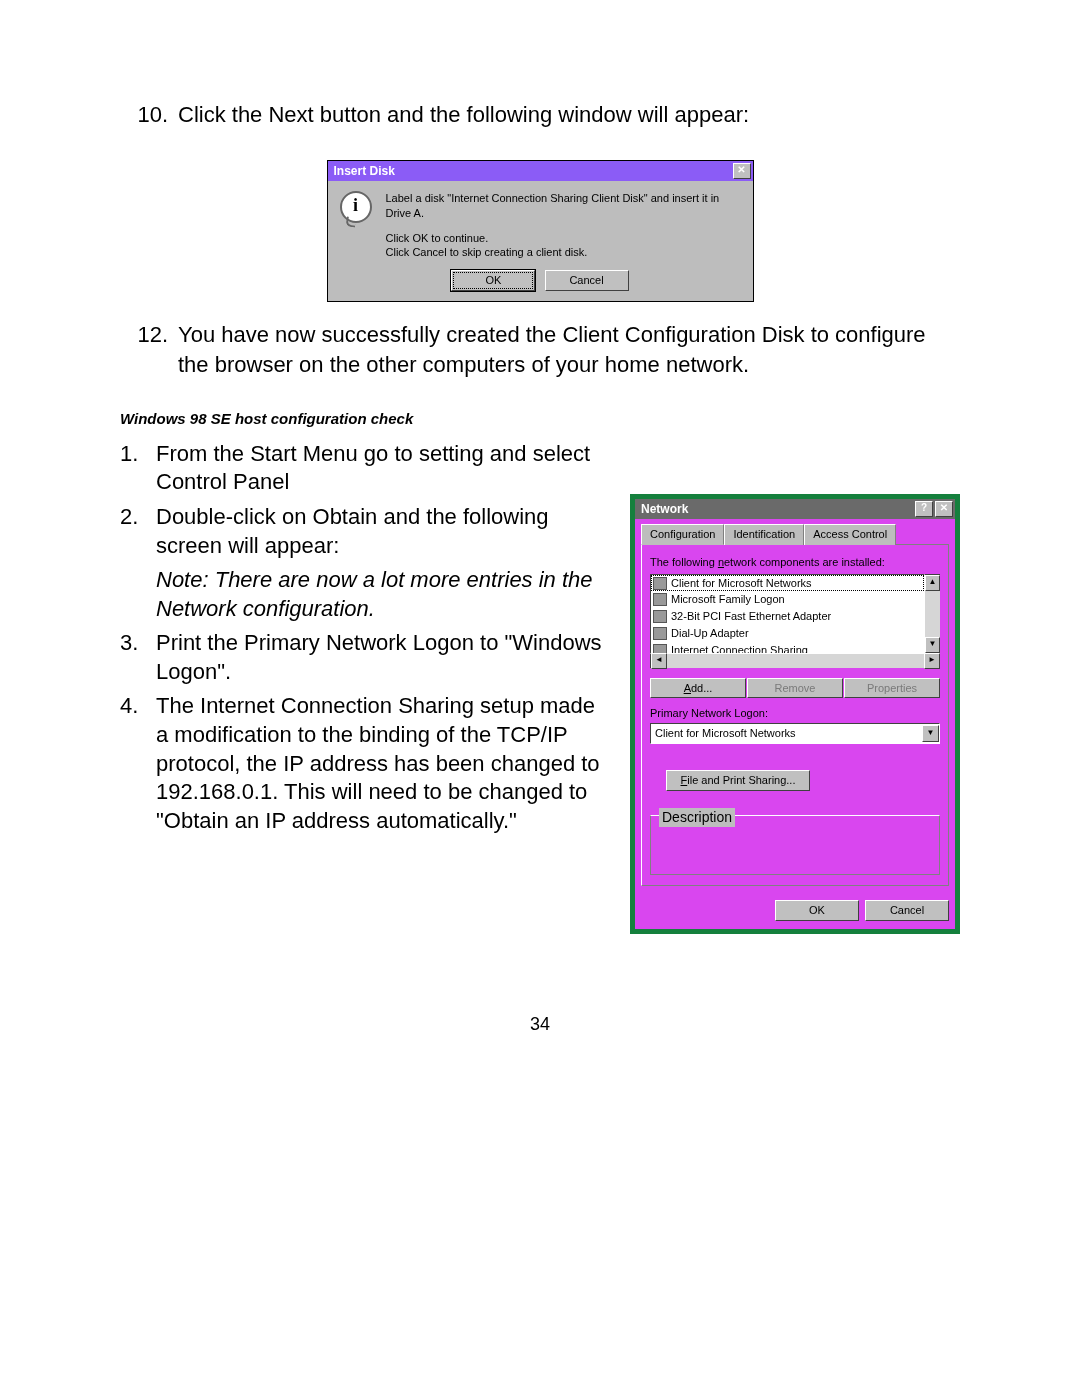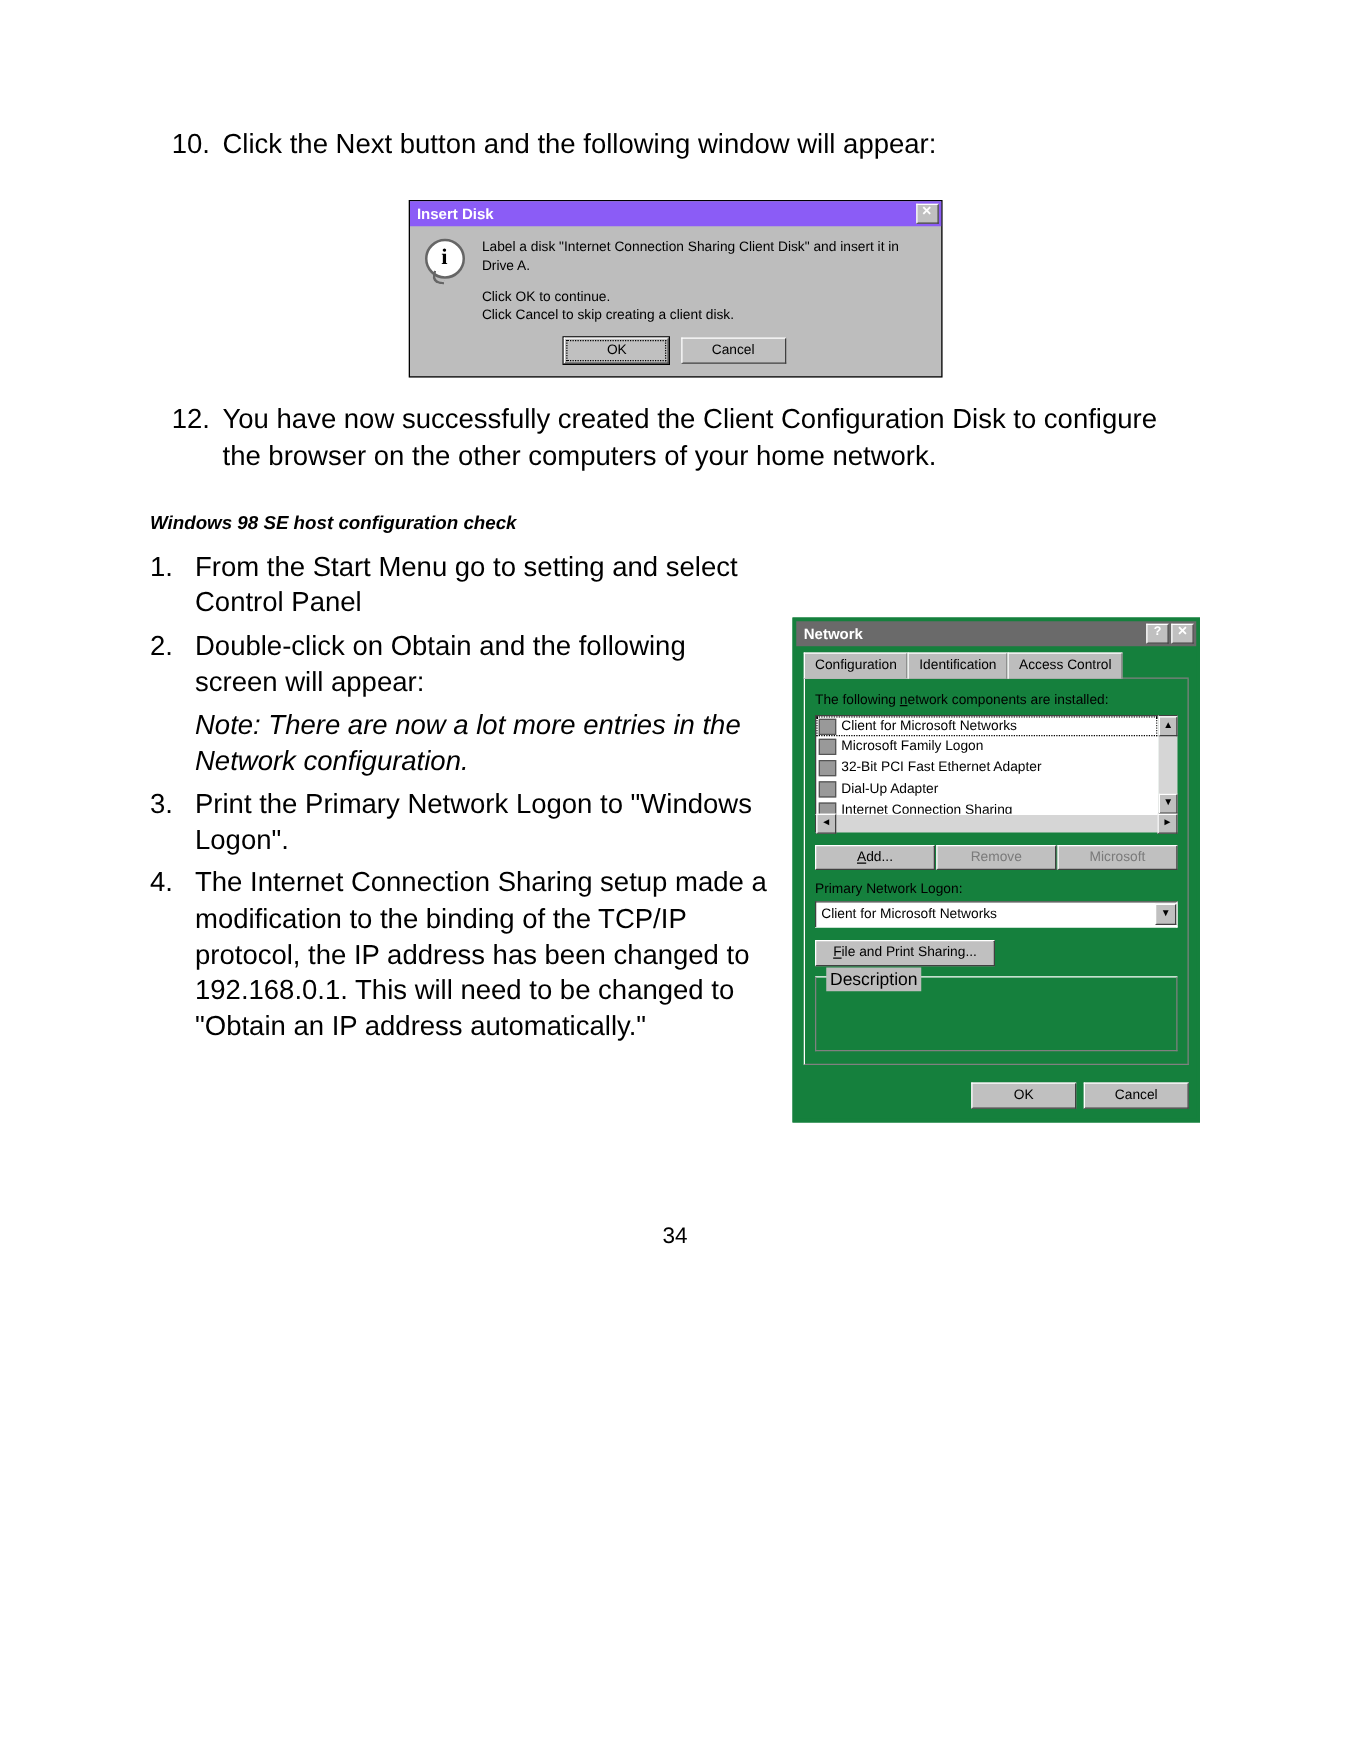--- a/index.html
+++ b/index.html
@@ -171,22 +171,22 @@
     flex-shrink: 0;
     padding-right: 6px;
   }
   .note {
     font-style: italic;
   }
   
   .network-dlg {
     width: 320px;
     flex-shrink: 0;
-    background: #15803d;
-    border: 3px solid #15803d;
+    background: #d946ef;
+    border: 5px solid #15803d;
     font-family: "MS Sans Serif", "Tahoma", sans-serif;
     font-size: 11px;
     margin-top: 54px;
   }
   .net-title {
     background: #6a6a6a;
     color: #fff;
     font-weight: bold;
     font-size: 12px;
     display: flex;
@@ -468,30 +468,30 @@
               </div>
             </div>
             <div class="hscroll">
               <div class="sbtn">◄</div>
               <div class="sbtn">►</div>
             </div>
 
             <div class="btnrow3">
               <span class="dlgbtn"><span style="text-decoration:underline">A</span><span>dd...</span></span>
               <span class="dlgbtn disabled">Remove</span>
-              <span class="dlgbtn disabled">Microsoft</span>
+              <span class="dlgbtn disabled">Properties</span>
             </div>
 
             <div>Primary Network Logon:</div>
             <div class="combo">
               <span>Client for Microsoft Networks</span>
               <span class="cbtn">▼</span>
             </div>
 
-            <span class="dlgbtn" style="min-width:130px;margin:0"><span style="text-decoration:underline">F</span>ile and Print Sharing...</span>
+            <span class="dlgbtn" style="min-width:130px;margin:16px"><span style="text-decoration:underline">F</span>ile and Print Sharing...</span>
 
             <div class="groupbox">
               <span class="glabel">Description</span>
             </div>
           </div>
         </div>
         <div class="net-bottom">
           <span class="dlgbtn">OK</span>
           <span class="dlgbtn">Cancel</span>
         </div>

